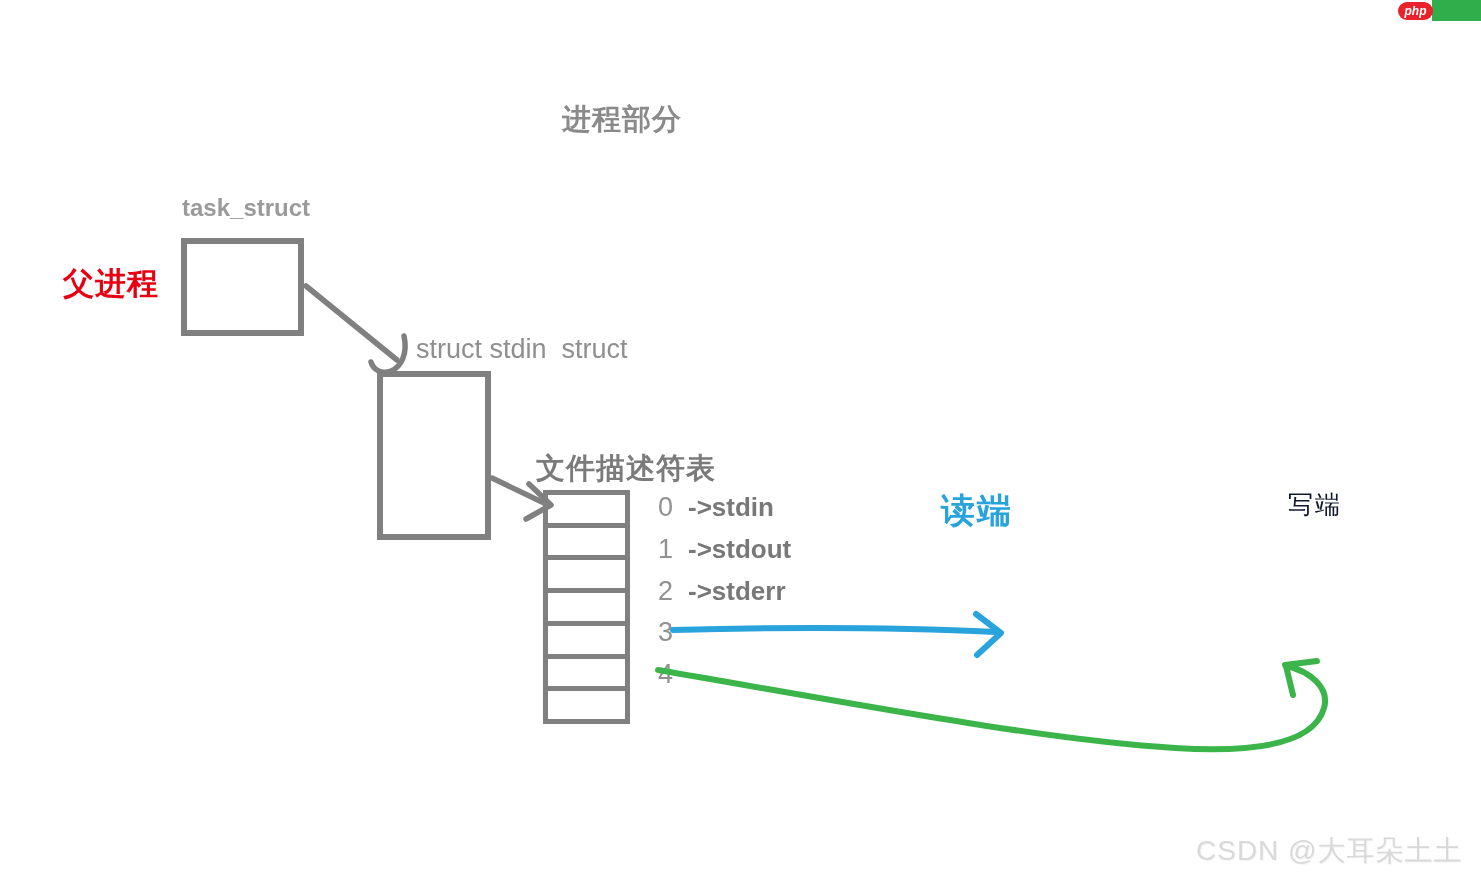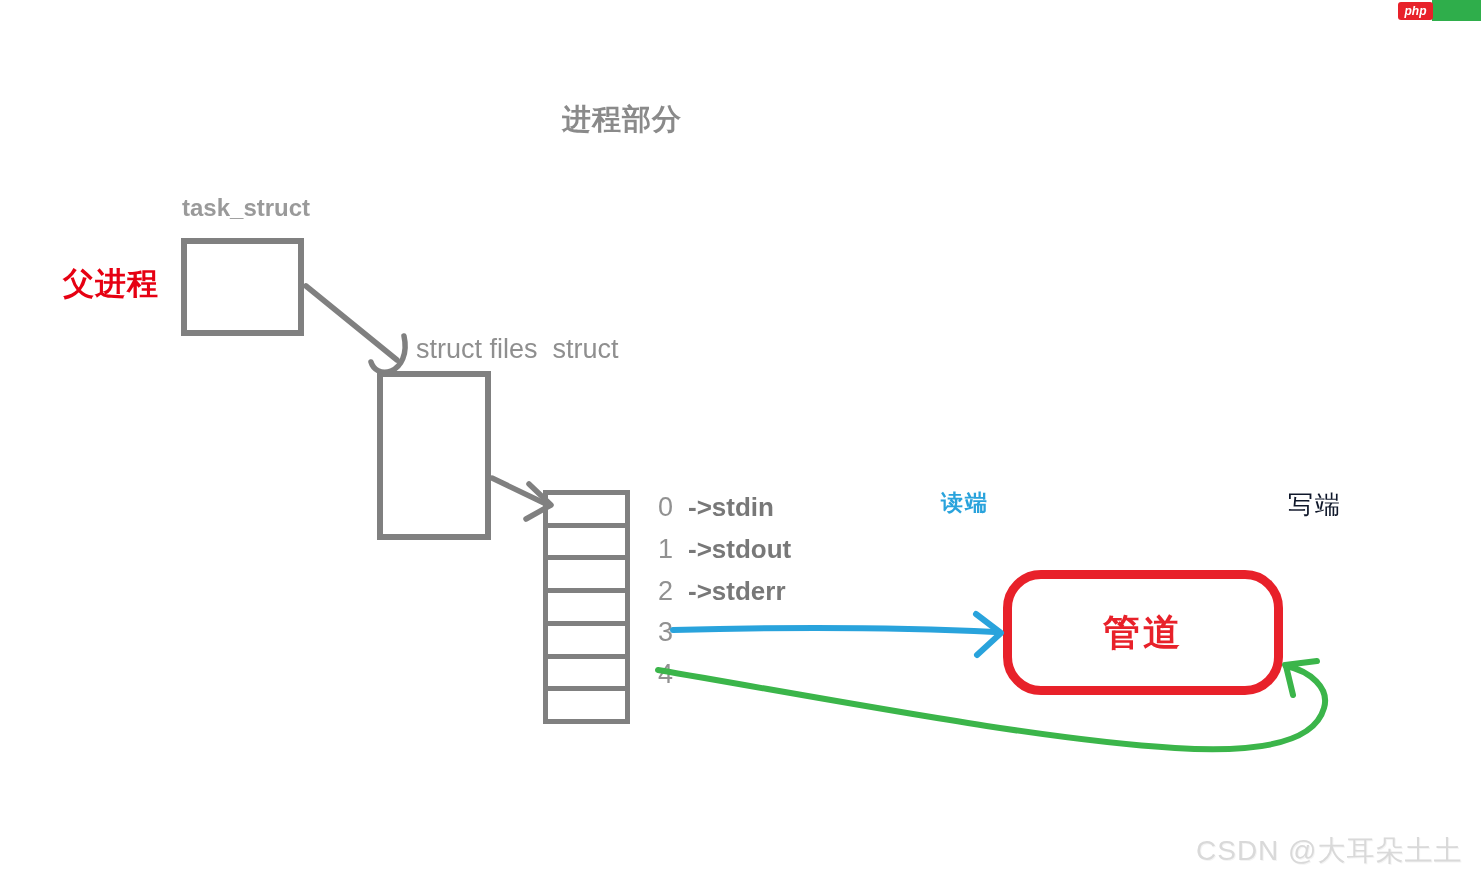--- a/index.html
+++ b/index.html
@@ -11,21 +11,21 @@
     font-family:"Liberation Sans", sans-serif;
   }
   .abs{position:absolute;}
   
   .logo-green{
     left:1432px;top:0;width:49px;height:21px;
     background:#2fae4b;
   }
   .logo-red{
     left:1398px;top:2px;width:35px;height:18px;
-    background:#e8212a;border-radius:3px;
+    background:#e8212a;border-radius:9px;
     display:flex;align-items:center;justify-content:center;
   }
   .logo-red span{
     color:#ffffff;font-size:12px;font-weight:bold;font-style:italic;
     line-height:1;letter-spacing:0;
   }
   
   .title{
     left:562px;top:100px;
     font-size:29px;font-weight:bold;color:#8a8a8a;letter-spacing:1px;
@@ -41,21 +41,21 @@
   .files-label{
     left:416px;top:334px;
     font-size:27px;color:#8f8f8f;white-space:pre;
   }
   .fdtable-label{
     left:536px;top:449px;
     font-size:29px;font-weight:bold;color:#7b7b7b;letter-spacing:1px;
   }
   .read-label{
     left:941px;top:488px;
-    font-size:22px;font-weight:bold;color:#29a3dc;letter-spacing:2px;
+    font-size:34px;font-weight:bold;color:#29a3dc;letter-spacing:2px;
   }
   .write-label{
     left:1288px;top:488px;
     font-size:25px;font-weight:normal;color:#0f172a;letter-spacing:2px;
   }
   .watermark{
     left:1196px;top:832px;
     font-size:28px;color:#d9d9d9;letter-spacing:1px;
     text-shadow:1px 1px 0 #f4f4f4;
   }
@@ -103,30 +103,28 @@
 <div class="canvas">
 
   <div class="abs logo-green"></div>
   <div class="abs logo-red">
     <span>php</span>
   </div>
 
   <div class="abs title">进程部分</div>
   <div class="abs task-label">task_struct</div>
   <div class="abs parent-label">父进程</div>
-  <div class="abs files-label">struct files  struct</div>
+  <div class="abs files-label">struct stdin  struct</div>
+  <div class="abs fdtable-label">文件描述符表</div>
   <div class="abs read-label">读端</div>
   <div class="abs write-label">写端</div>
   <div class="abs watermark">CSDN @大耳朵土土垚</div>
 
   <div class="abs task-box"></div>
   <div class="abs files-box"></div>
-  <div class="abs pipe-box">
-    <span class="pipe-text">管道</span>
-  </div>
 
   <div class="abs fd-table">
     <div class="fd-cell"></div>
     <div class="fd-cell"></div>
     <div class="fd-cell"></div>
     <div class="fd-cell"></div>
     <div class="fd-cell"></div>
     <div class="fd-cell"></div>
     <div class="fd-cell"></div>
   </div>

